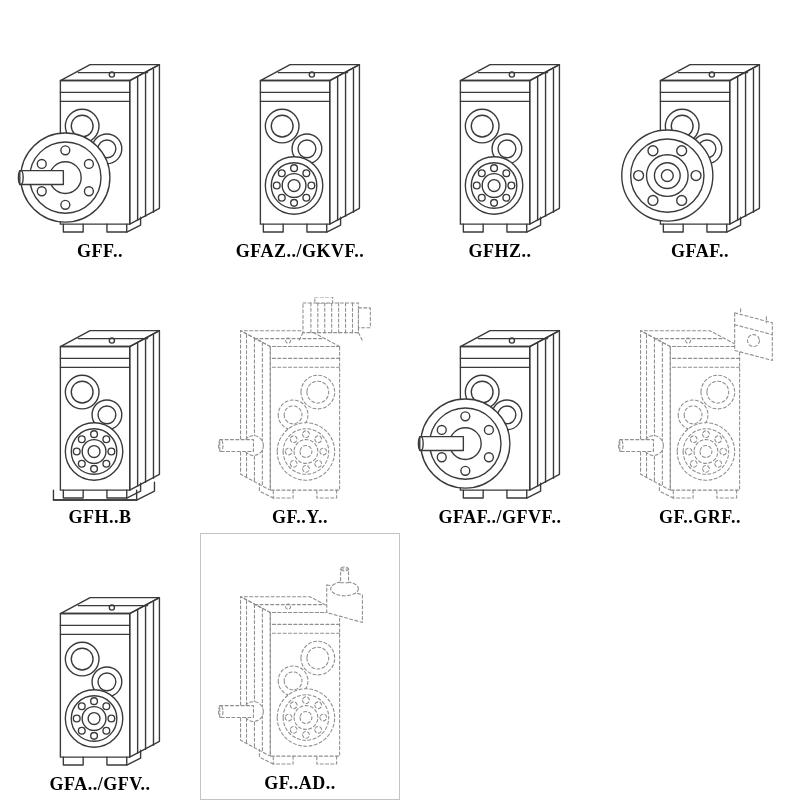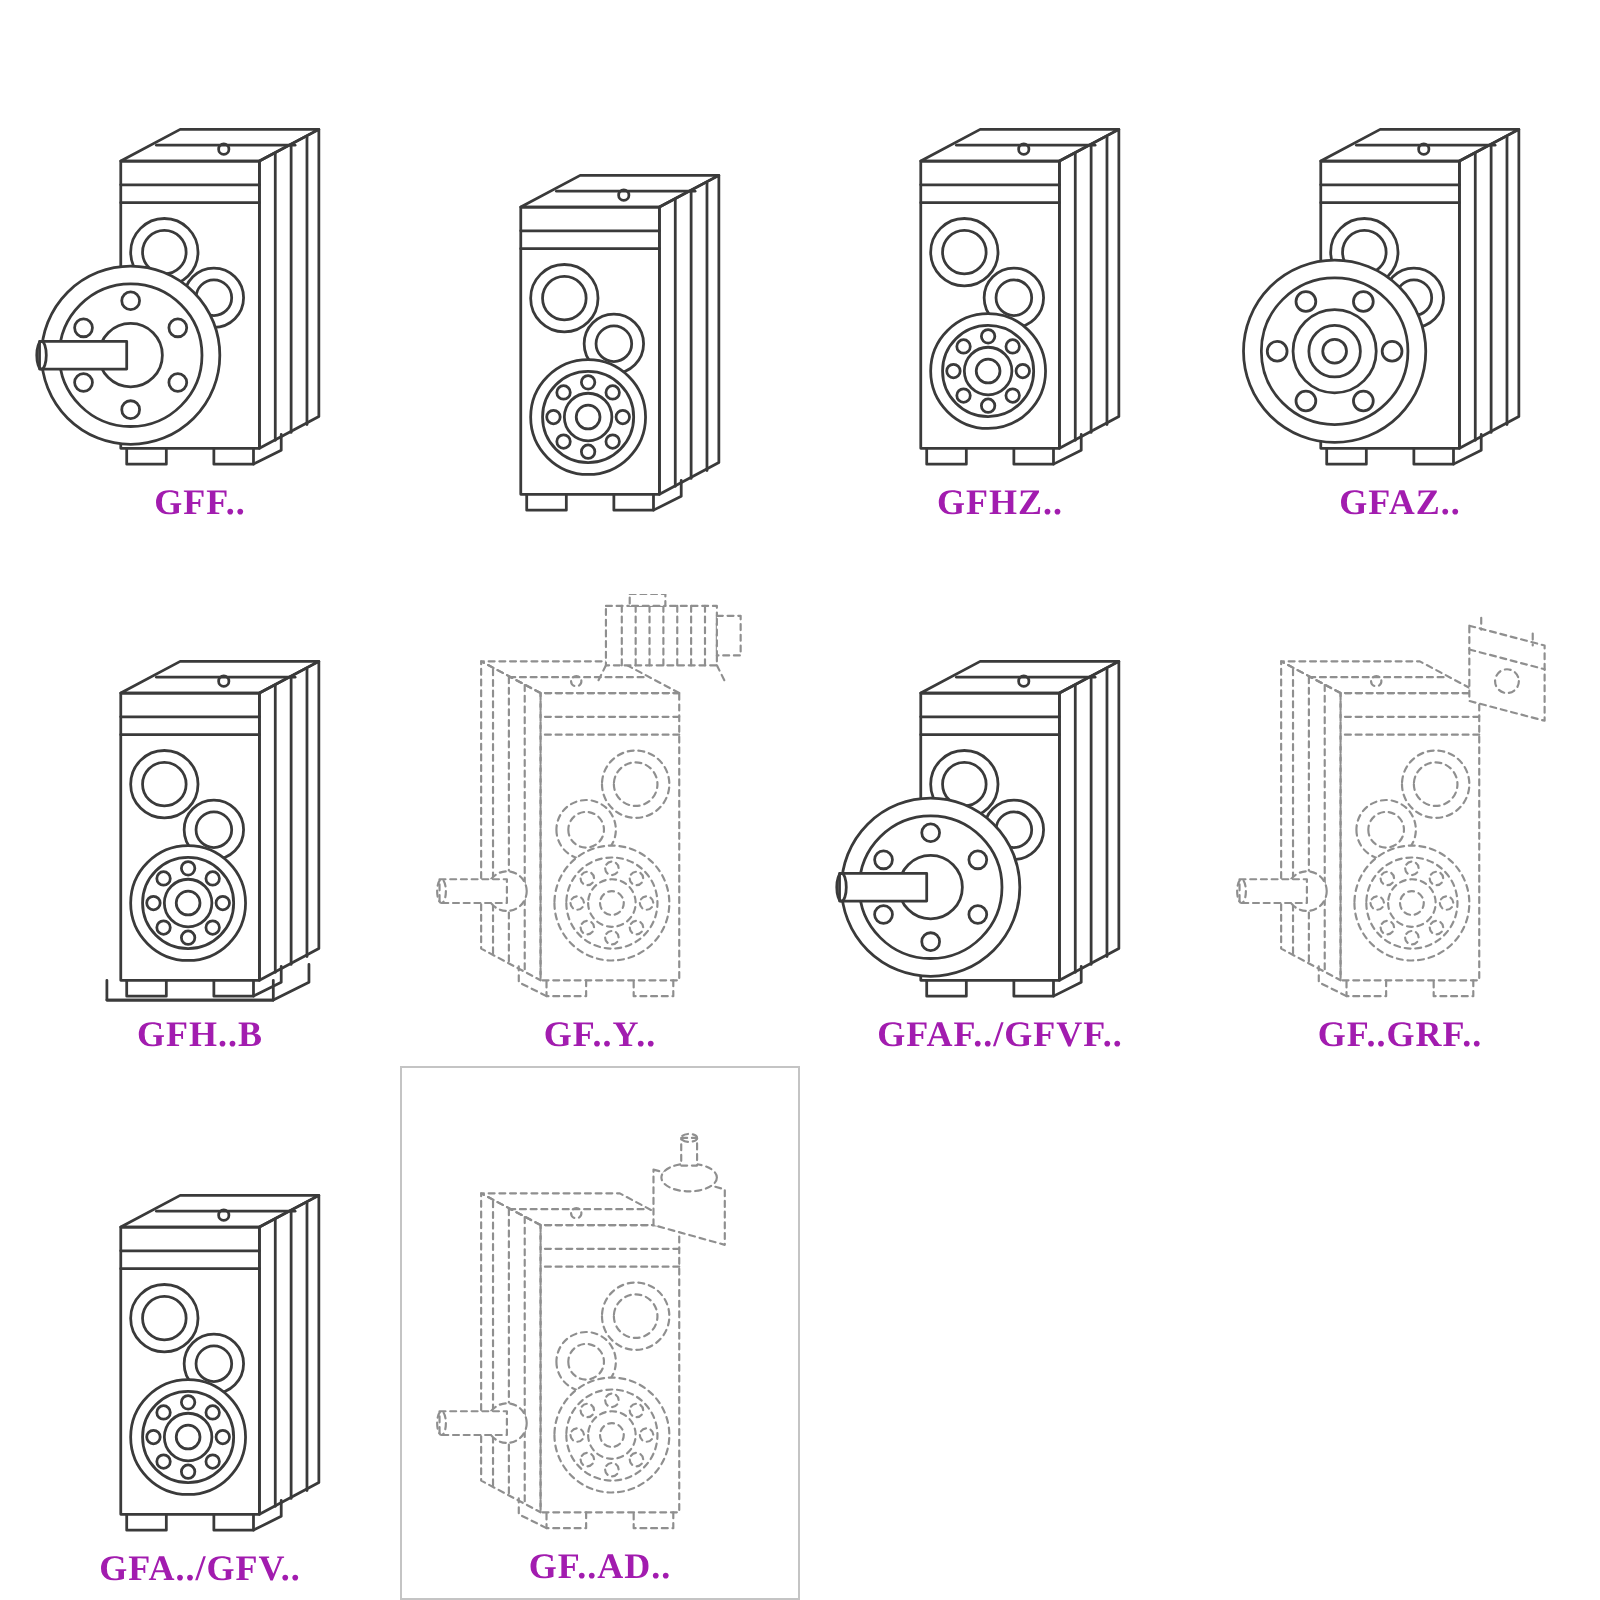--- a/index.html
+++ b/index.html
@@ -20,21 +20,21 @@
   .drawing {
     width:172px; height:208px;
     stroke:#3a3a3a; stroke-width:1.4;
     fill:none; stroke-linejoin:round; stroke-linecap:round;
   }
   .dashed {
     stroke:#8f8f8f; stroke-width:1.1;
     stroke-dasharray:3 2.4;
   }
   .label {
-    font-weight:bold; font-size:18px; color:#a21caf;
+    font-weight:bold; font-size:18px; color:#000000;
     letter-spacing:.5px; margin-top:2px; white-space:nowrap;
   }
   .cell-bordered { border:1px solid #c4c4c4; }
   .defs-holder { position:absolute; width:0; height:0; overflow:hidden; }
 </style>
 </head>
 <body>
 
 <svg class="defs-holder" aria-hidden="true">
   <defs>
@@ -166,36 +166,37 @@
       <use href="#sym-flange"></use>
     </svg>
     <div class="label">GFF..</div>
   </div>
 
   <div class="cell">
     <svg class="drawing" viewBox="0 0 170 210">
       <use href="#sym-base"></use>
       <use href="#sym-bearing"></use>
     </svg>
+    <div class="label">GFAZ../GKVF..</div>
   </div>
 
   <div class="cell">
     <svg class="drawing" viewBox="0 0 170 210">
       <use href="#sym-base"></use>
       <use href="#sym-bearing"></use>
     </svg>
     <div class="label">GFHZ..</div>
   </div>
 
   <div class="cell">
     <svg class="drawing" viewBox="0 0 170 210">
       <use href="#sym-base"></use>
       <use href="#sym-flange-front"></use>
     </svg>
-    <div class="label">GFAZ..</div>
+    <div class="label">GFAF..</div>
   </div>
 
 
   <div class="cell">
     <svg class="drawing" viewBox="0 0 170 210">
       <use href="#sym-base"></use>
       <use href="#sym-bearing"></use>
       <use href="#sym-baseplate"></use>
     </svg>
     <div class="label">GFH..B</div>

